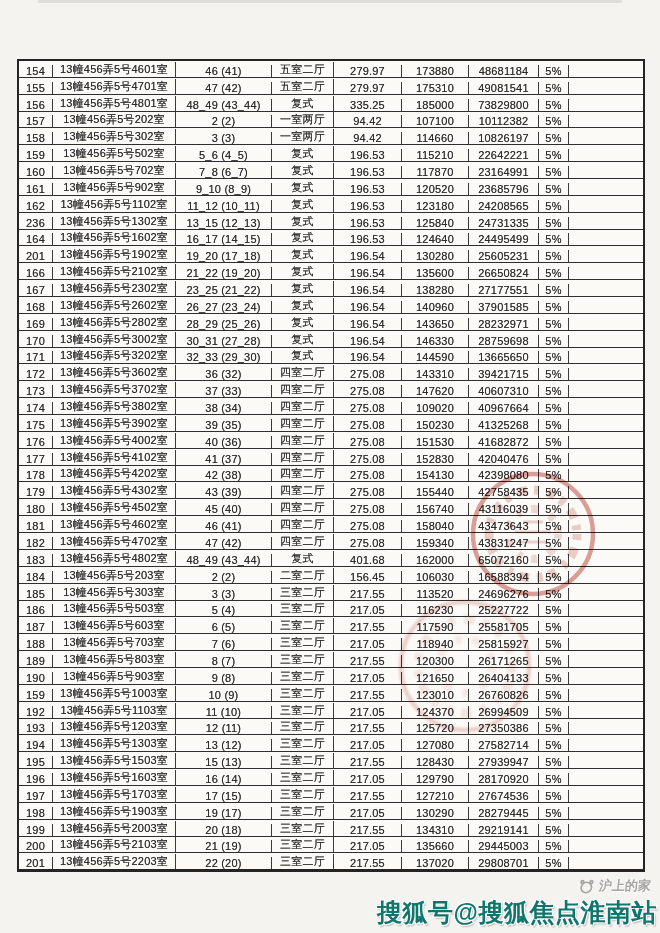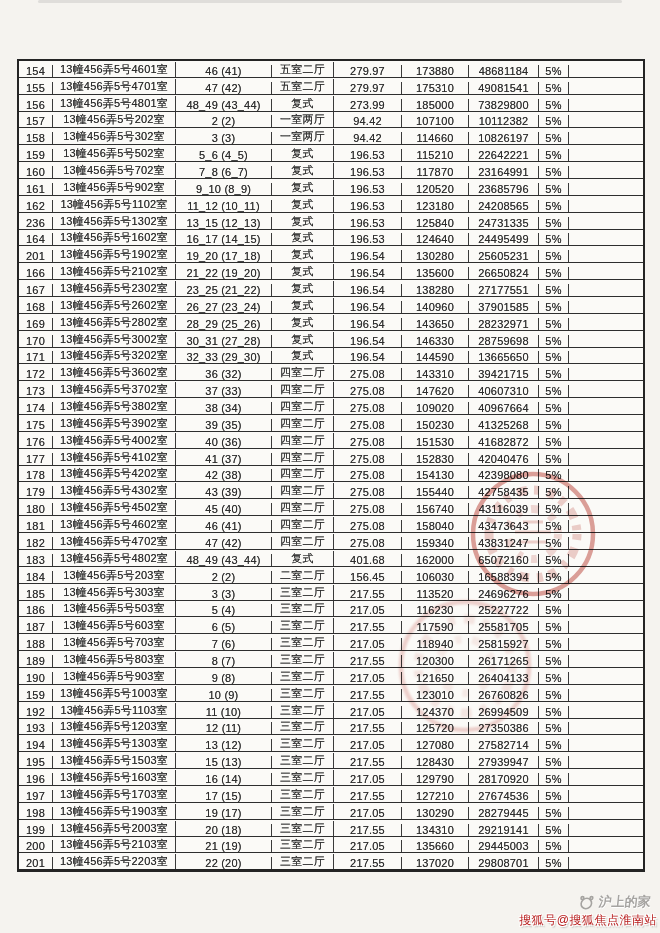--- a/index.html
+++ b/index.html
@@ -42,21 +42,21 @@
 
   .watermark { position:absolute; right:3px; bottom:4px; text-align:right; }
   .wm-top {
     display:flex; justify-content:flex-end; align-items:center; gap:4px;
     color:#a6a4a1; font-size:13px; font-weight:bold;
     transform:skewX(-6deg);
     text-shadow:0.5px 0.5px 0 #ffffff, -0.5px -0.5px 0 #ffffff;
     margin-right:6px; margin-bottom:1px;
   }
   .wm-main {
-    font-size:12px; font-weight:400; color:#b91c1c; letter-spacing:0.5px;
+    font-size:25px; font-weight:700; color:#0f766e; letter-spacing:0.5px;
     text-shadow:-1px -1px 0 #fff, 1px -1px 0 #fff, -1px 1px 0 #fff,
                  1px 1px 0 #fff, 1.5px 2px 1.5px rgba(0,0,0,0.28);
   }
 </style>
 </head>
 <body>
 
 <div class="page">
 
   <div class="top-smudge"></div>
@@ -82,21 +82,21 @@
         <div class="t-cell c5">175310</div>
         <div class="t-cell c6">49081541</div>
         <div class="t-cell c7">5%</div>
         <div class="t-cell c8"></div>
       </div>
       <div class="t-row">
         <div class="t-cell c0">156</div>
         <div class="t-cell c1">13幢456弄5号4801室</div>
         <div class="t-cell c2">48_49 (43_44)</div>
         <div class="t-cell c3">复式</div>
-        <div class="t-cell c4">273.99</div>
+        <div class="t-cell c4">335.25</div>
         <div class="t-cell c5">185000</div>
         <div class="t-cell c6">73829800</div>
         <div class="t-cell c7">5%</div>
         <div class="t-cell c8"></div>
       </div>
       <div class="t-row">
         <div class="t-cell c0">157</div>
         <div class="t-cell c1">13幢456弄5号202室</div>
         <div class="t-cell c2">2 (2)</div>
         <div class="t-cell c3">一室两厅</div>

